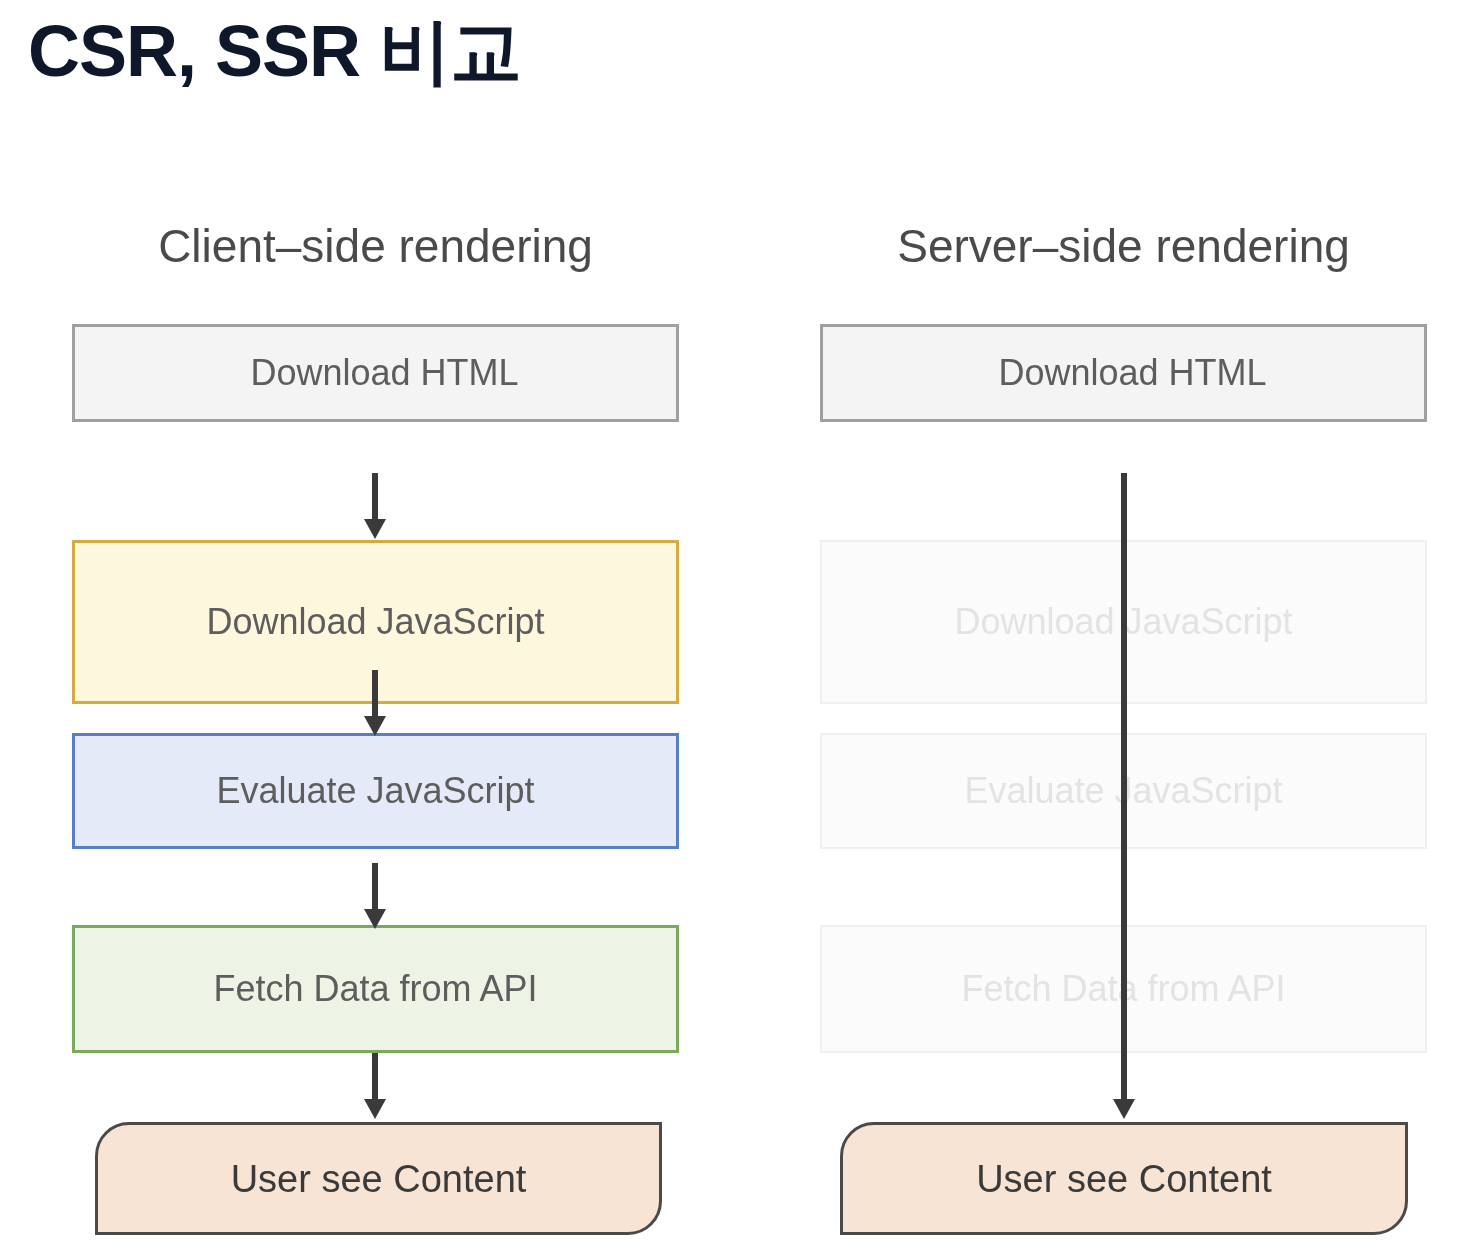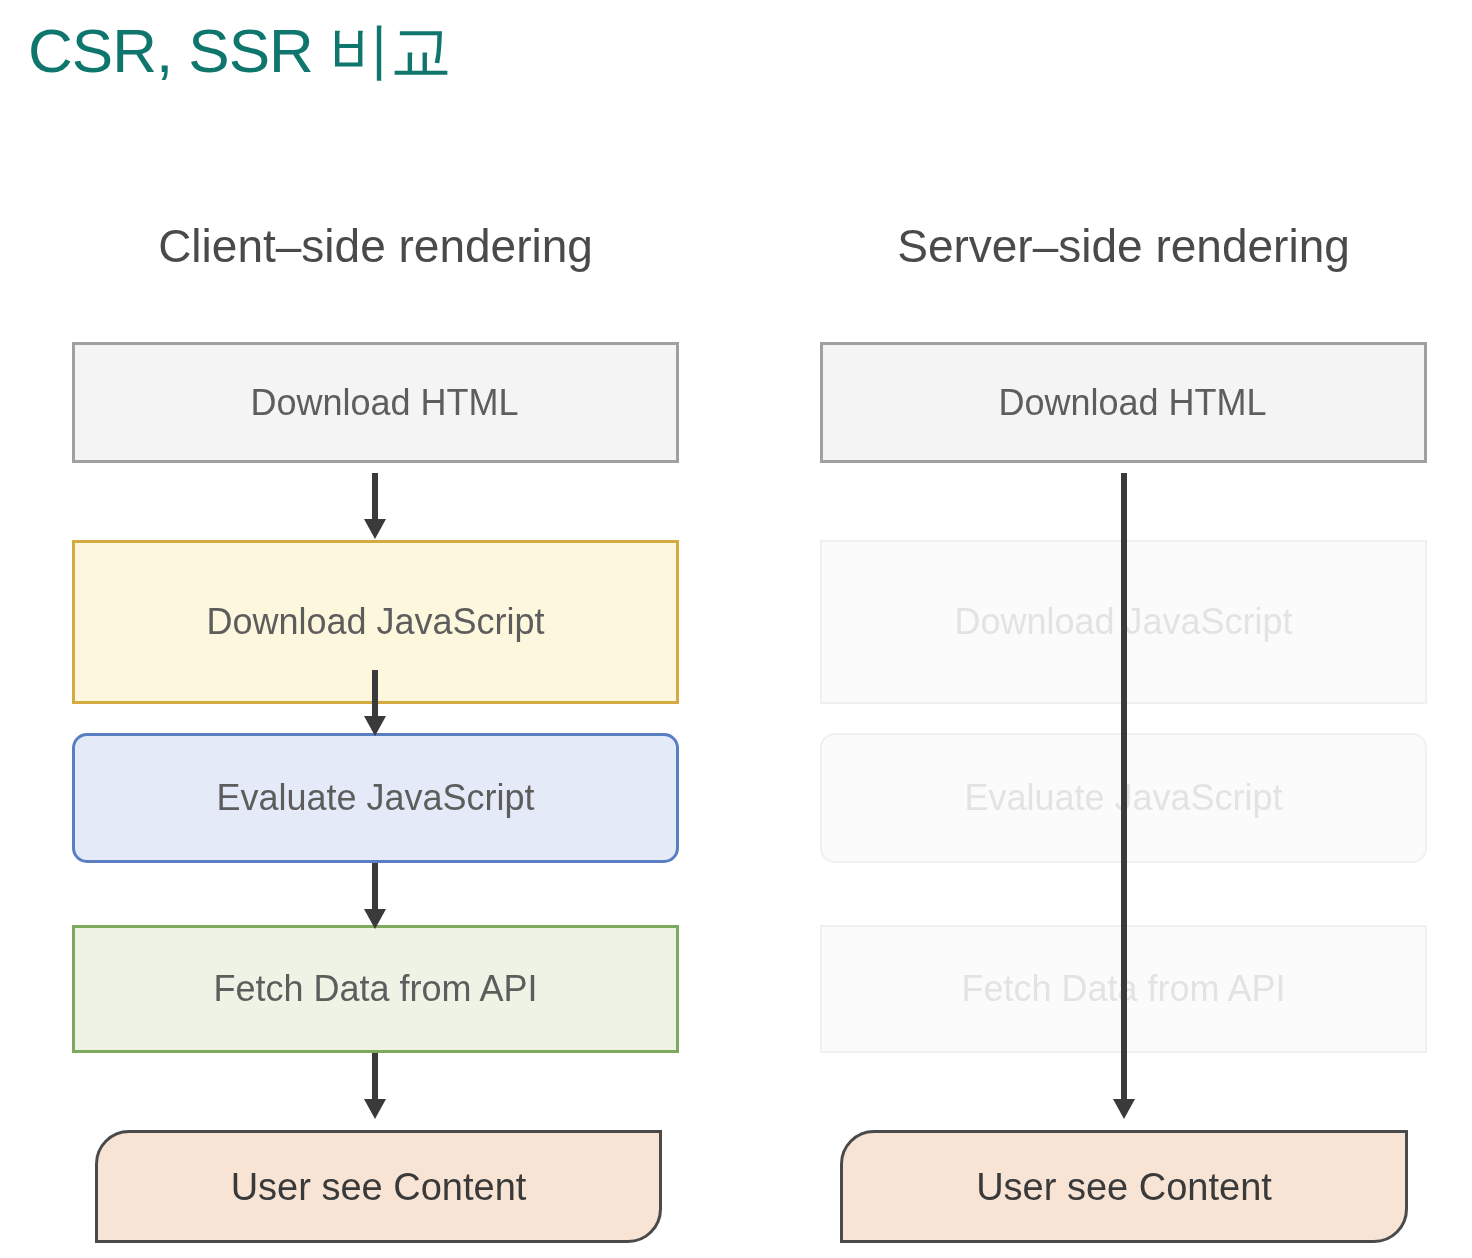--- a/index.html
+++ b/index.html
@@ -20,24 +20,24 @@
     width: 1472px;
     height: 1258px;
     background: #ffffff;
   }
 
   
   #page-title {
     position: absolute;
     left: 28px;
     top: 8px;
-    font-size: 62px;
-    font-weight: 400;
+    font-size: 72px;
+    font-weight: 700;
     letter-spacing: -1px;
-    color: #0f766e;
+    color: #0f172a;
     line-height: 86px;
     white-space: nowrap;
   }
 
   
   .column-heading {
     position: absolute;
     top: 213px;
     font-size: 46px;
     font-weight: 400;
@@ -59,23 +59,23 @@
     font-size: 36px;
     line-height: 44px;
     text-align: center;
     white-space: nowrap;
   }
 
   
   .col-left  { left: 72px;  width: 607px; }
   .col-right { left: 820px; width: 607px; }
 
-  .row-1 { top: 342px; height: 121px; padding-left: 18px; }
+  .row-1 { top: 324px; height: 98px; padding-left: 18px; }
   .row-2 { top: 540px; height: 164px; }
-  .row-3 { top: 733px; height: 130px; border-radius: 15px; }
+  .row-3 { top: 733px; height: 116px; }
   .row-4 { top: 925px; height: 128px; }
 
   
   .box-gray {
     background: #f4f4f4;
     border: 3px solid #a0a0a0;
     color: #5d5d5d;
   }
   .box-yellow {
     background: #fdf7dd;
@@ -105,21 +105,20 @@
     background: #f7e4d5;
     border: 3px solid #4a4a4a;
     border-radius: 34px 0 34px 0;
     display: flex;
     align-items: center;
     justify-content: center;
     font-size: 38px;
     line-height: 46px;
     color: #3a3a3a;
     white-space: nowrap;
-    margin-top: 8px;
   }
   #terminal-left  { left: 95px;  top: 1122px; width: 567px; height: 113px; }
   #terminal-right { left: 840px; top: 1122px; width: 568px; height: 113px; }
 
   
   .arrow { position: absolute; }
   .arrow-line {
     position: absolute;
     width: 6px;
     background: #3a3a3a;

